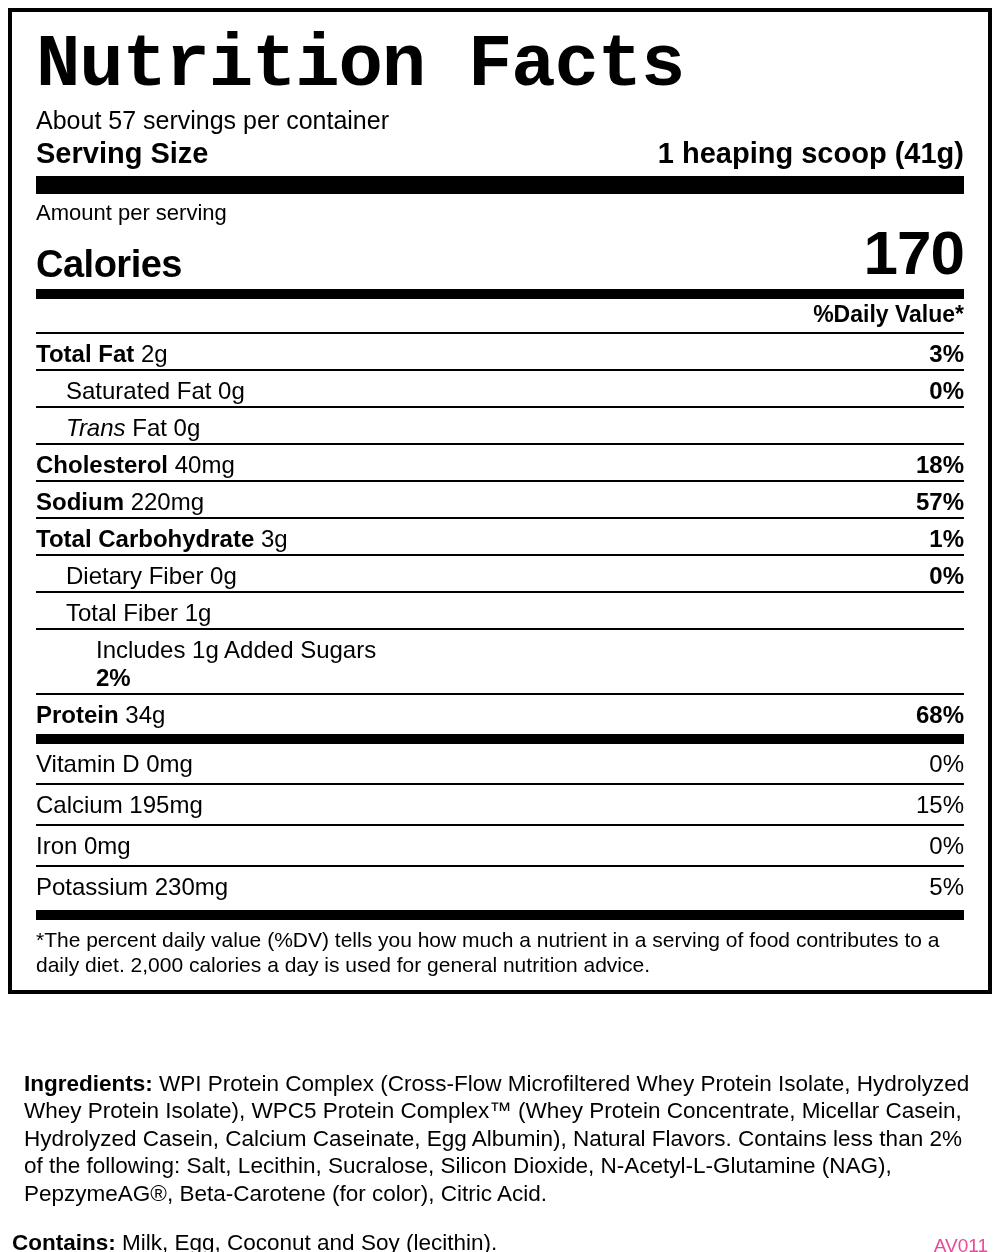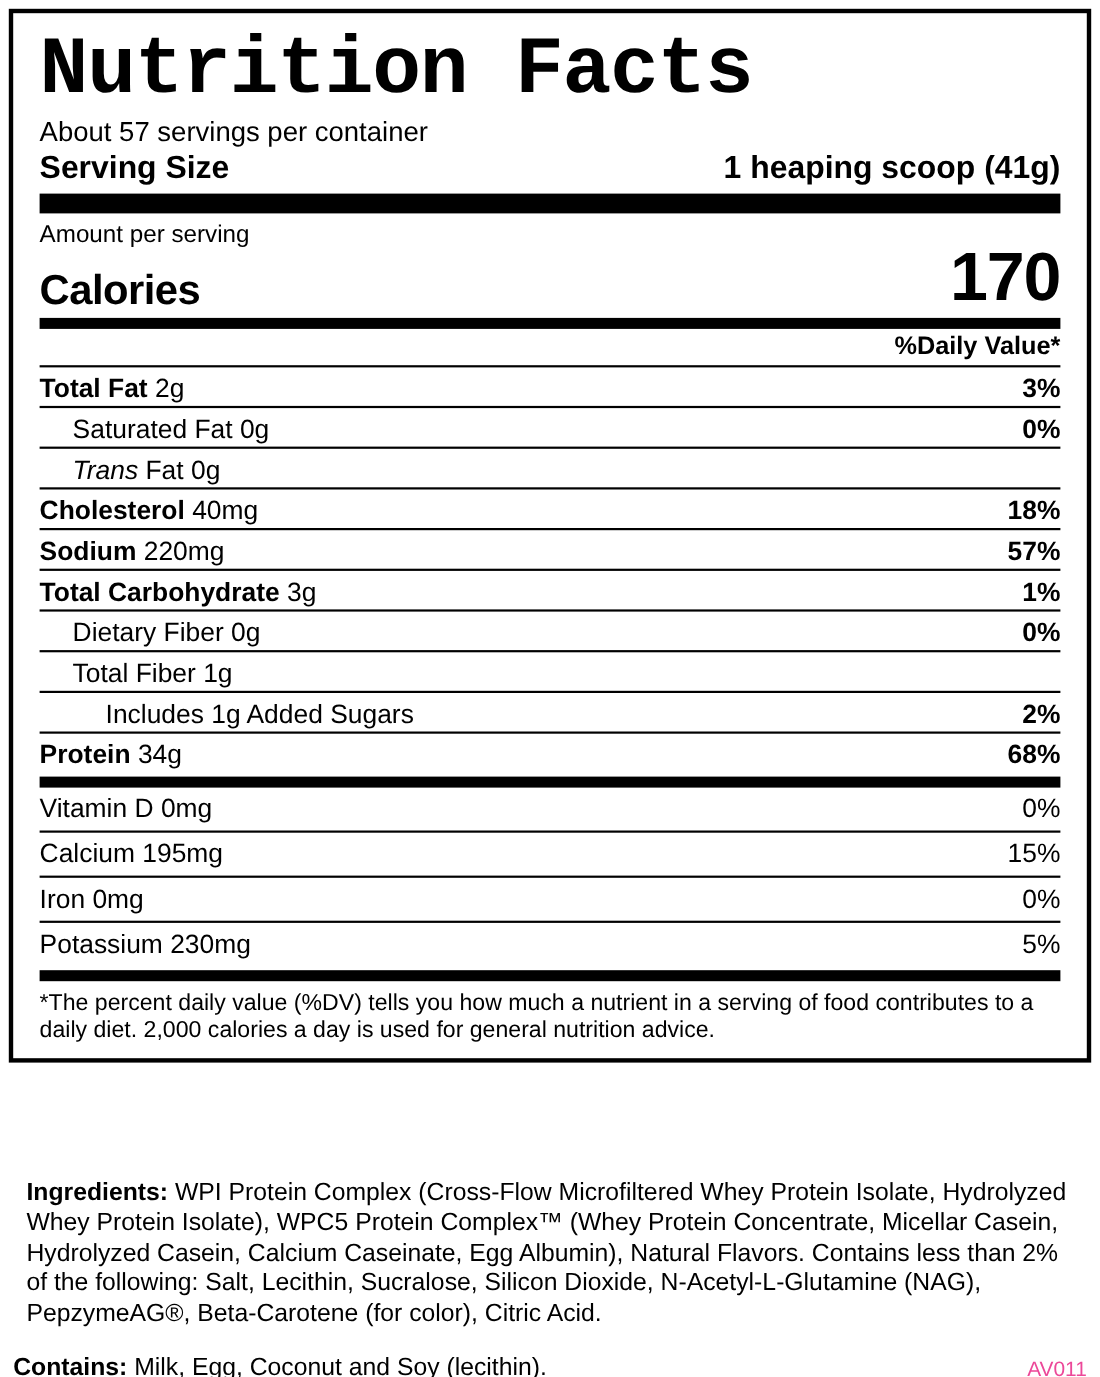--- a/index.html
+++ b/index.html
@@ -105,21 +105,21 @@
     align-items: flex-start;
     font-size: 24px;
     padding: 6px 0 1px 0;
     border-top: 2px solid #000;
   }
   .nrow.first { border-top: 2px solid #000; }
   .nrow .left { }
   .nrow .right { font-weight: 700; }
   .nrow b { font-weight: 700; }
   .indent1 { padding-left: 30px; }
-  .indent2 { padding-left: 60px; }
+  .indent2 { padding-left: 60px; flex-direction: column; }
   .ital { font-style: italic; }
 
   .vit-row {
     display: flex;
     justify-content: space-between;
     align-items: baseline;
     font-size: 24px;
     padding: 6px 0 5px 0;
     border-top: 2px solid #000;
   }

